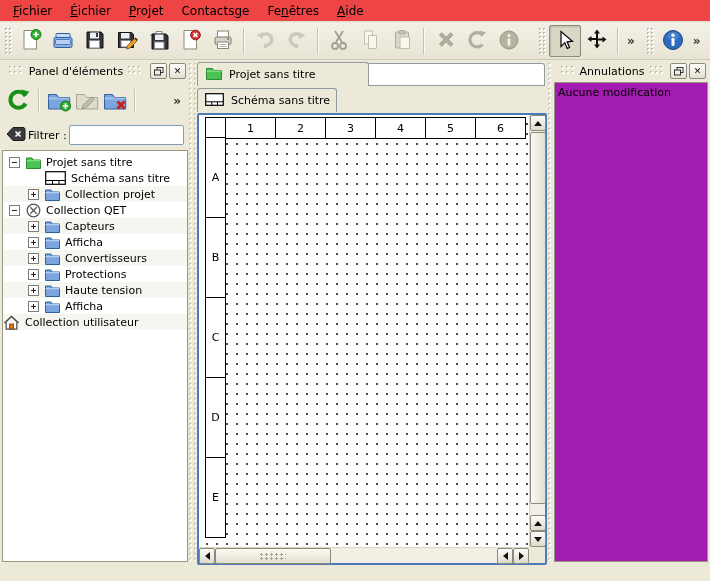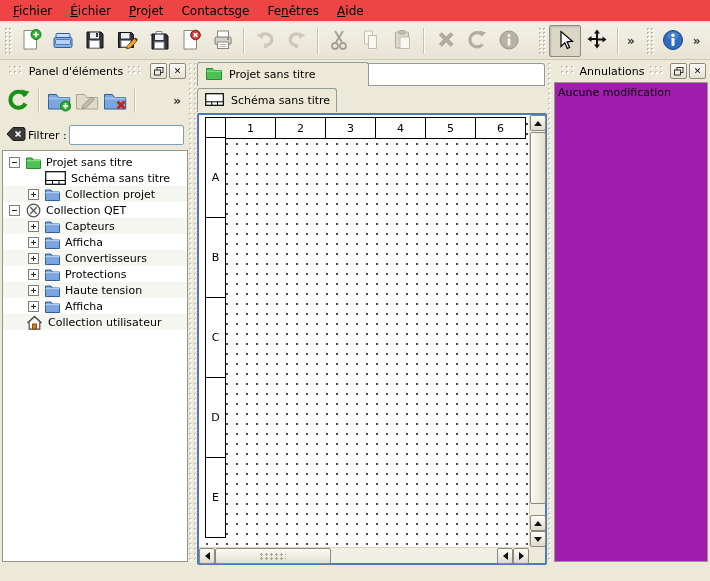--- a/index.html
+++ b/index.html
@@ -58,21 +58,21 @@
   .filter-label{font-size:11px;white-space:nowrap;}
   .filter-input{flex:1;height:18px;border:1px solid #7f9db9;background:#fff;
     font-family:inherit;font-size:11px;padding:0 3px;min-width:0;border-radius:2px;}
   .tree{flex:1;background:#fff;border:1px solid #9a9685;margin-top:2px;overflow:hidden;
     padding-top:3px;box-sizing:border-box;}
   .tree-row{height:16px;display:flex;align-items:center;font-size:11px;white-space:nowrap;}
   .tree-row:nth-child(2n+3){background:#f6f6f1;}
   .ind0{padding-left:6px;}
   .ind1{padding-left:25px;}
   .ind-noexp1{padding-left:42px;}
-  .ind-noexp0{padding-left:23px;}
+  .ind-noexp0{}
   .exp{box-sizing:border-box;width:11px;height:11px;border:1px solid #7f7f78;background:#fff;
     position:relative;flex:none;margin-right:6px;}
   .exp::before{content:"";position:absolute;left:2px;top:4px;width:5px;height:1px;background:#222;}
   .exp.plus::after{content:"";position:absolute;left:4px;top:2px;width:1px;height:5px;background:#222;}
   .tree-ico{flex:none;margin-right:5px;display:flex;align-items:center;}
   
   .splitter{position:absolute;
     background-image:radial-gradient(circle at 2px 2px,#ffffff 1px,transparent 1.2px),
                      radial-gradient(circle at 1px 1px,#c6c2b0 1px,transparent 1.2px);
     background-size:5px 5px;}

